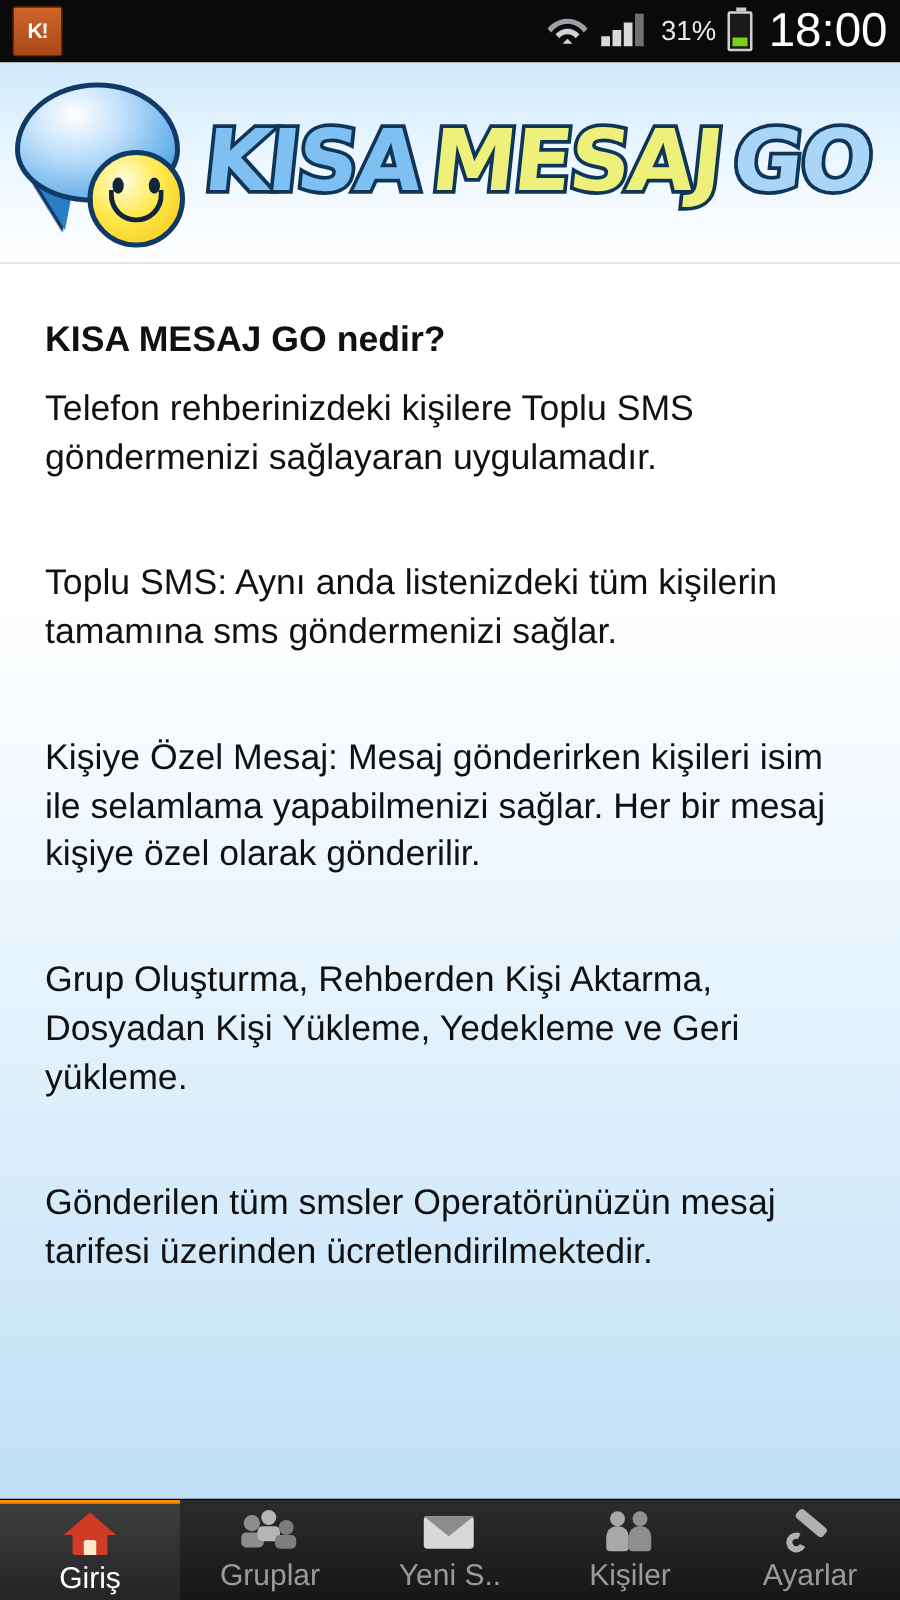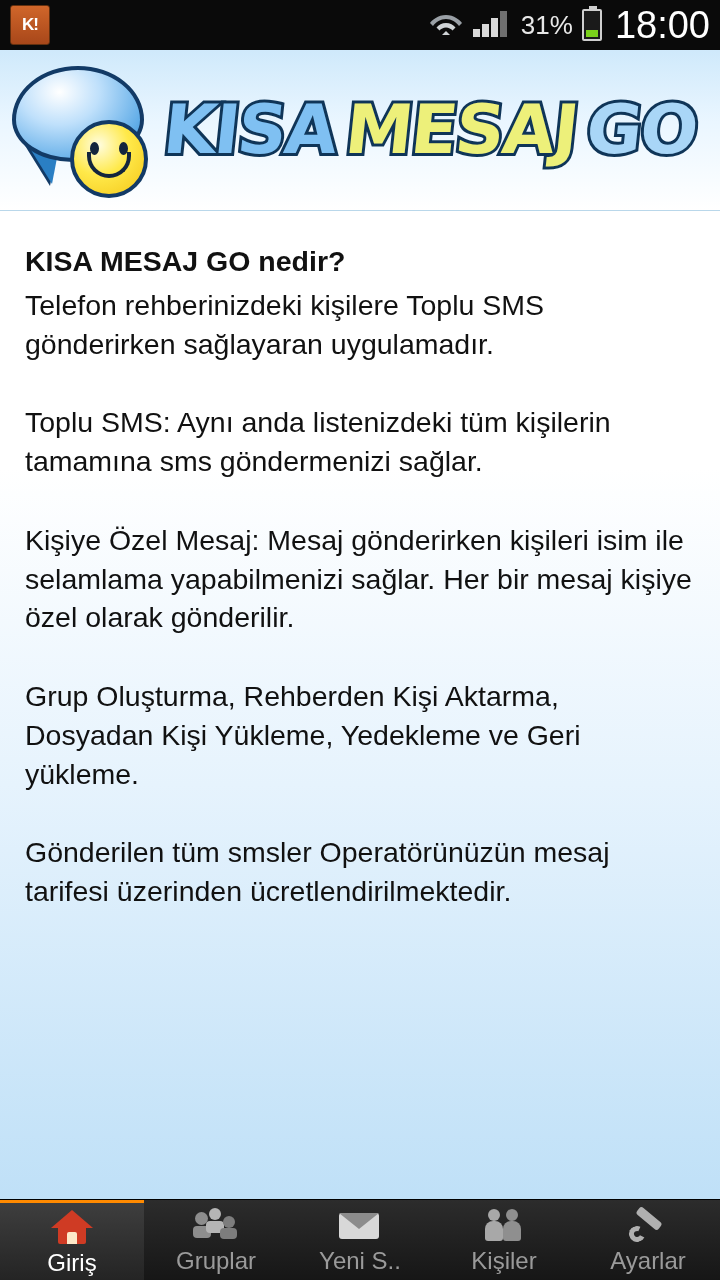--- a/index.html
+++ b/index.html
@@ -50,21 +50,21 @@
   .status-spacer { flex: 1; }
   .status-right {
     display: flex;
     align-items: center;
     gap: 9px;
     color: #d9d9d9;
   }
   .icon-wifi { display:block; }
   .icon-signal { display:block; }
   .batt-pct {
-    font-size: 26px;
+    font-size: 22px;
     color: #e8e8e8;
     font-family: "Liberation Sans", sans-serif;
   }
   .batt {
     position: relative;
     width: 20px;
     height: 32px;
     border: 2px solid #cfcfcf;
     border-radius: 2px;
     box-sizing: border-box;
@@ -188,21 +188,21 @@
   
   .content {
     position: relative;
     height: 990px;
     background: linear-gradient(180deg, #ffffff 0%, #ffffff 26%, #e6f3fd 58%, #bfe0f7 100%);
     padding: 26px 20px 0 20px;
     box-sizing: border-box;
     overflow: hidden;
   }
   .content p {
-    margin: 5px;
+    margin: 16px;
     font-size: 28.5px;
     line-height: 1.36;
     color: #111111;
   }
   .content p.head {
     font-weight: bold;
   }
   .content p.underline-head {
     text-decoration: underline;
   }
@@ -383,21 +383,21 @@
     </div>
     <div class="wordmark">
       <span class="wm kisa">KISA</span>
       <span class="wm mesaj">MESAJ</span>
       <span class="wm go">GO</span>
     </div>
   </div>
 
   <div class="content">
     <p class="head">KISA MESAJ GO nedir?</p>
-    <p>Telefon rehberinizdeki kişilere Toplu SMS gönderirken sağlayaran uygulamadır.</p>
+    <p>Telefon rehberinizdeki kişilere Toplu SMS göndermenizi sağlayaran uygulamadır.</p>
     <div class="gap"></div>
     <p>Toplu SMS: Aynı anda listenizdeki tüm kişilerin tamamına sms göndermenizi sağlar.</p>
     <div class="gap"></div>
     <p>Kişiye Özel Mesaj: Mesaj gönderirken kişileri isim ile selamlama yapabilmenizi sağlar. Her bir mesaj kişiye özel olarak gönderilir.</p>
     <div class="gap"></div>
     <p>Grup Oluşturma, Rehberden Kişi Aktarma, Dosyadan Kişi Yükleme, Yedekleme ve Geri yükleme.</p>
     <div class="gap"></div>
     <p class="warn">Gönderilen tüm smsler Operatörünüzün mesaj tarifesi üzerinden ücretlendirilmektedir.</p>
   </div>
 

